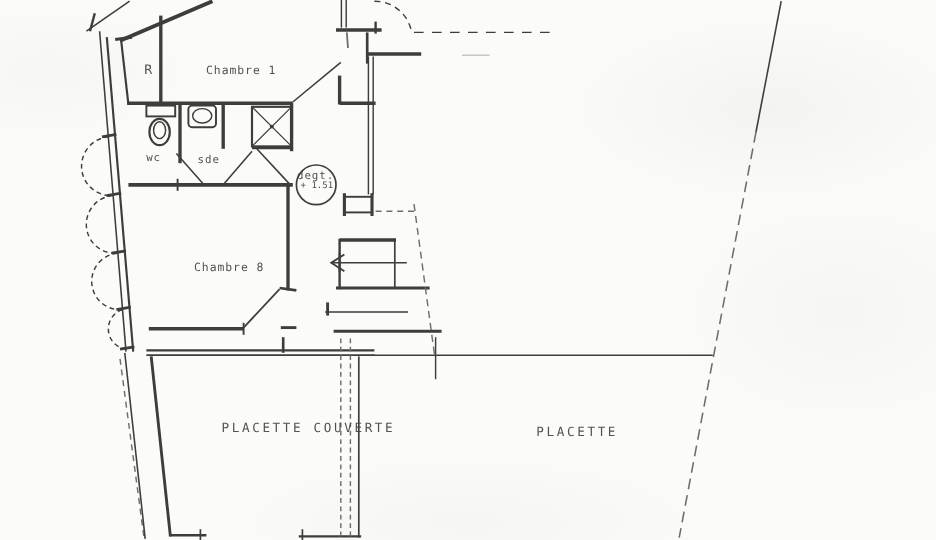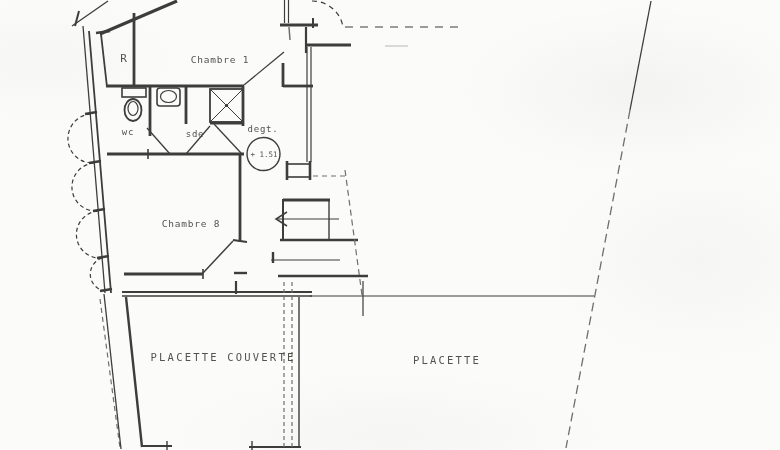--- a/index.html
+++ b/index.html
@@ -22,21 +22,21 @@
   #plan svg{position:absolute;left:0;top:0;}
   svg path, svg rect, svg ellipse, svg circle, svg line{
     stroke:var(--ink); fill:none; stroke-linecap:butt; stroke-linejoin:miter;
   }
   svg .soft{stroke:var(--ink-soft);}
   svg .fill{fill:var(--ink);stroke:none;}
   .lbl{
     position:absolute; transform:translate(-50%,-50%);
     color:var(--text); white-space:nowrap; letter-spacing:.8px; opacity:.92;
   }
-  .lbl.caps{letter-spacing:2.2px;}
+  .lbl.caps{letter-spacing:2.2px;margin-left:34px;}
 </style>
 </head>
 <body>
 
 <div id="plan">
 
   <svg width="780" height="450" viewBox="0 0 780 450">
 
     <g>
       <path d="M72,26 L108,1" stroke-width="1.3"></path>
@@ -175,21 +175,21 @@
       <path d="M299,297 L299,448" stroke-width="1.4"></path>
     </g>
 
     <g>
       <path d="M651,1 L630,110" stroke-width="1.3"></path>
       <path d="M630,110 L566,448" stroke-width="1.3" stroke-dasharray="9 5" class="soft"></path>
     </g>
   </svg>
 
   <span class="lbl" style="left:124px;top:58px;font-size:11px;">R</span>
-  <span class="lbl" style="left:220px;top:59px;font-size:9.5px;">Chambre 1</span>
+  <span class="lbl" style="left:201px;top:59px;font-size:9.5px;">Chambre 1</span>
   <span class="lbl" style="left:128px;top:132px;font-size:9px;">wc</span>
-  <span class="lbl" style="left:195px;top:134px;font-size:9px;">sde</span>
-  <span class="lbl" style="left:263px;top:129px;font-size:9px;">degt.</span>
+  <span class="lbl" style="left:174px;top:134px;font-size:9px;">sde</span>
+  <span class="lbl" style="left:263px;top:147px;font-size:9px;">degt.</span>
   <span class="lbl" style="left:264px;top:154px;font-size:7.5px;letter-spacing:0;">+ 1.51</span>
   <span class="lbl" style="left:191px;top:223px;font-size:9.5px;">Chambre 8</span>
   <span class="lbl caps" style="left:223px;top:357px;font-size:10.5px;">PLACETTE COUVERTE</span>
   <span class="lbl caps" style="left:447px;top:360px;font-size:10.5px;text-align:right;">PLACETTE</span>
 </div>
 
 </body></html>

